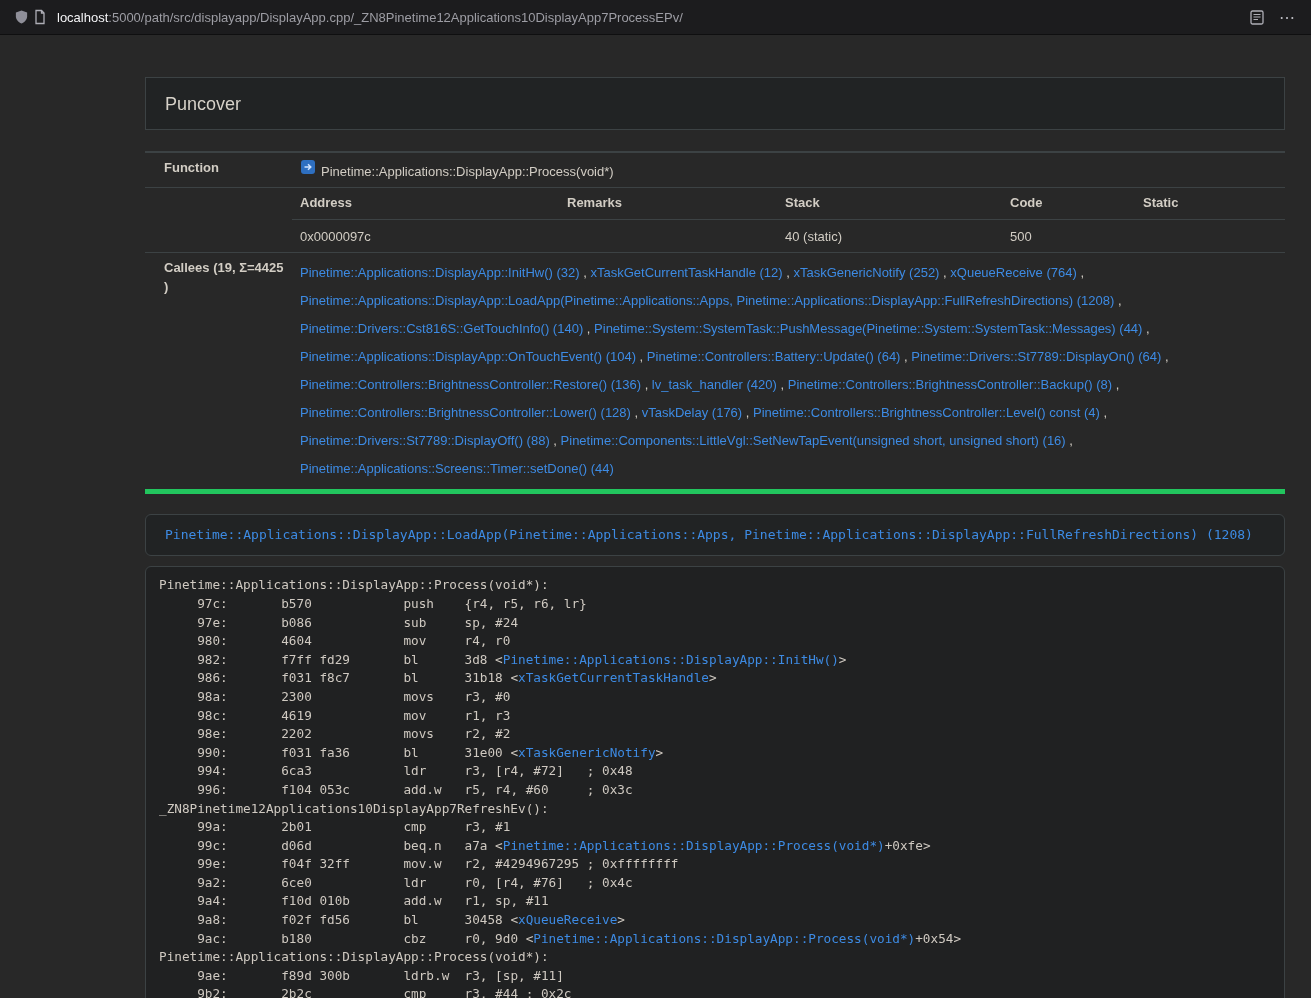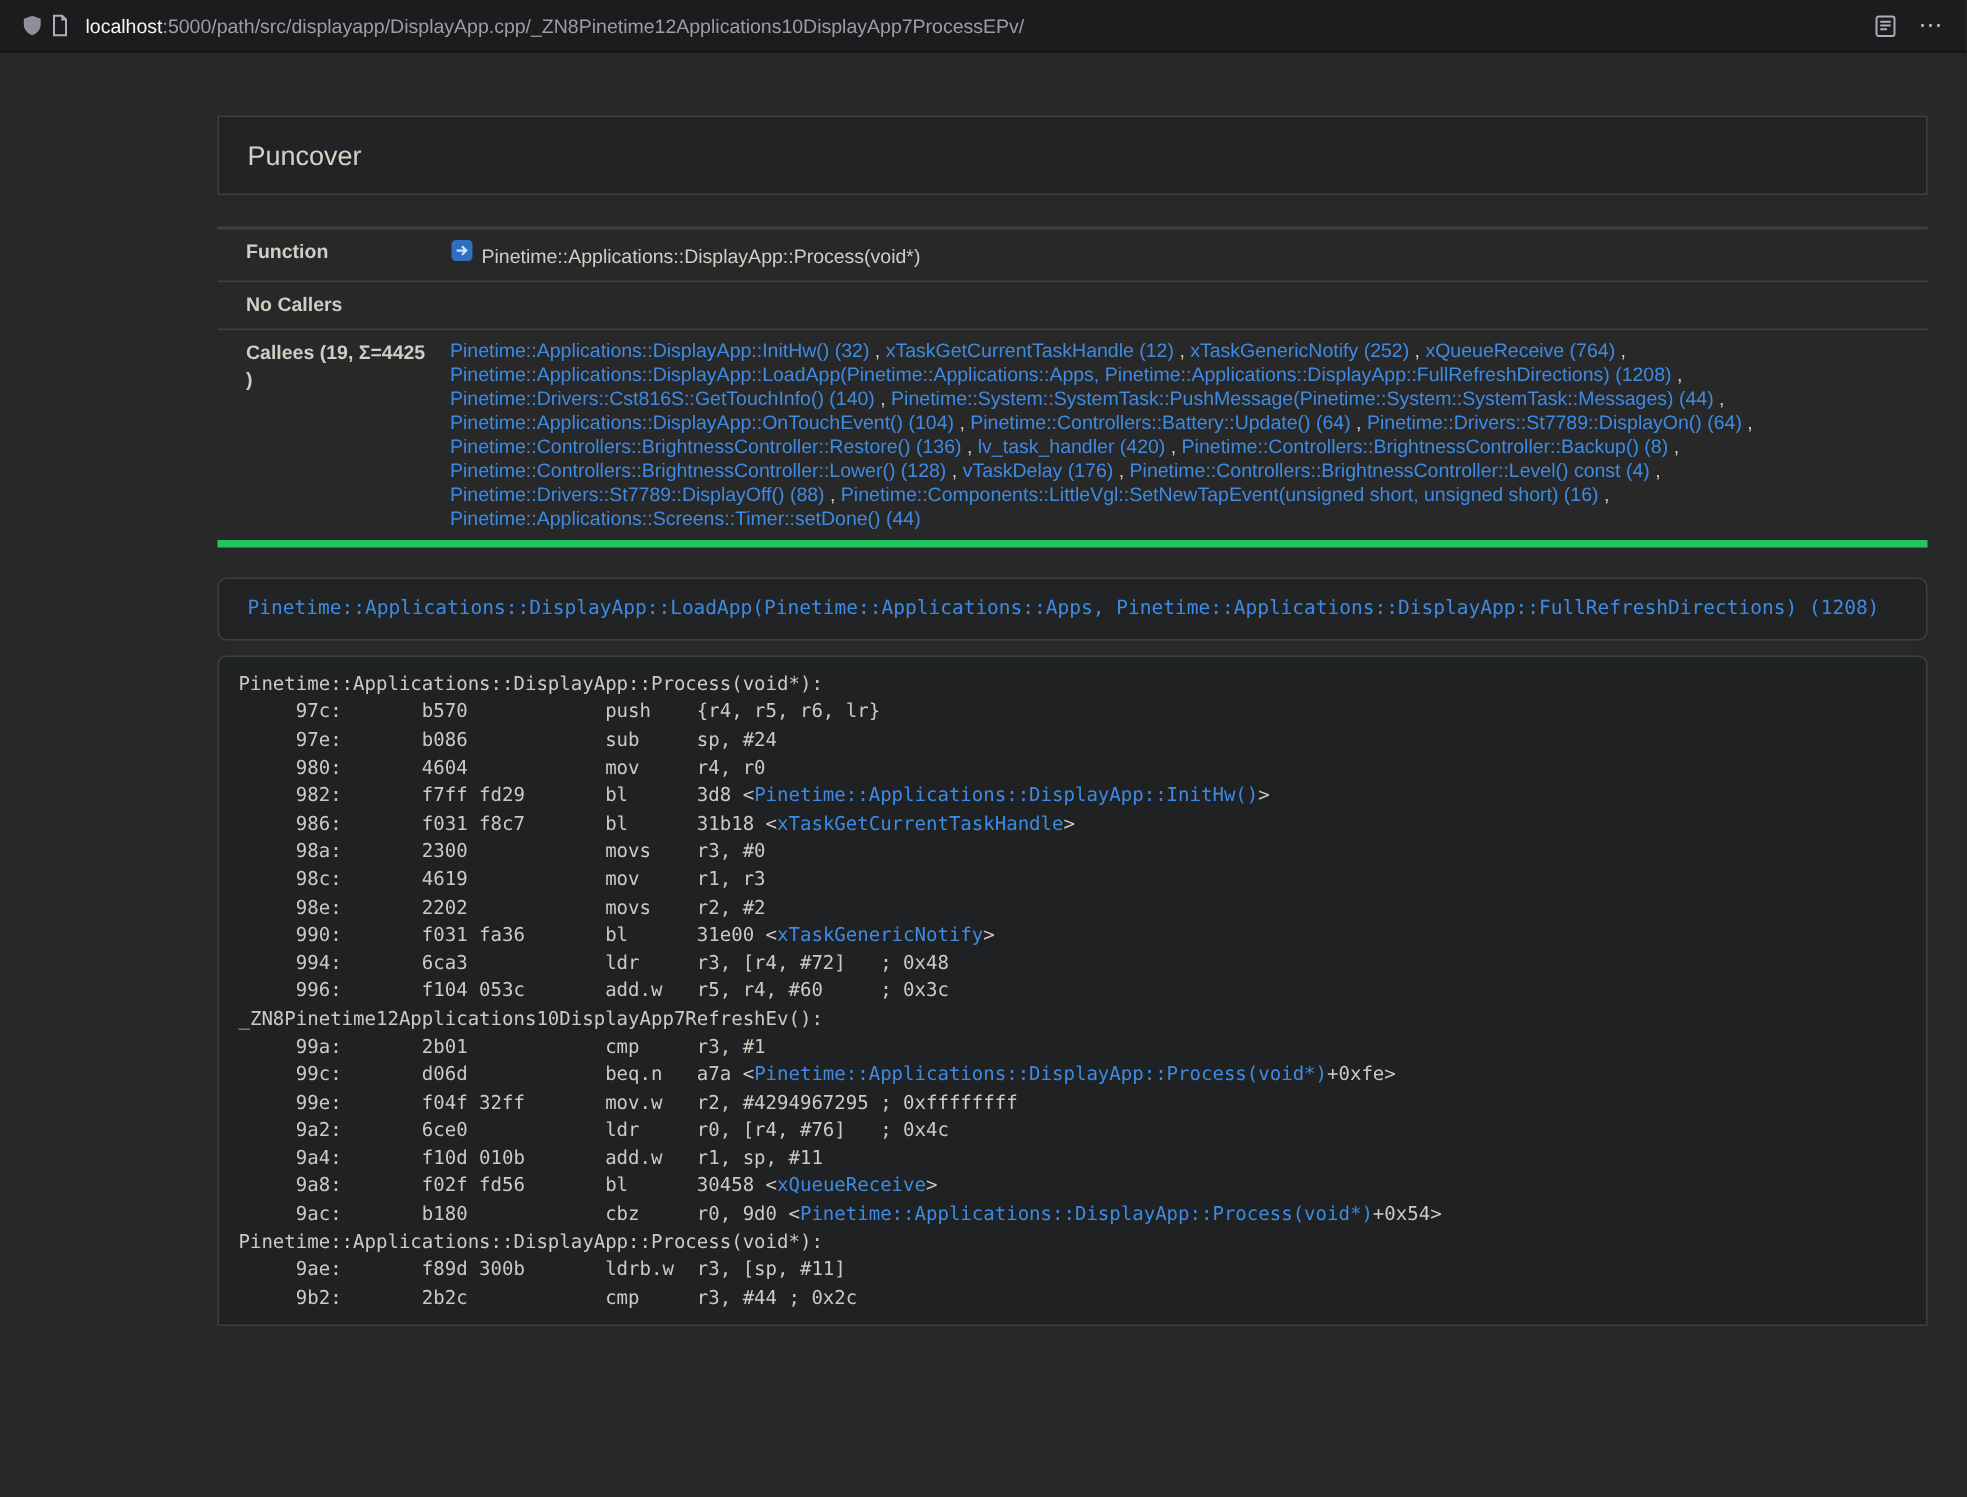--- a/index.html
+++ b/index.html
@@ -48,21 +48,21 @@
 
   .stats-table { width:100%; border-collapse:collapse; }
   .stats-table th {
     text-align:left; font-weight:bold; padding:6px 8px;
     border-bottom:1px solid #3c4244;
   }
   .stats-table td { padding:8px 8px 6px 8px; }
   .c-address { width:267px; } .c-remarks { width:218px; }
   .c-stack { width:225px; } .c-code { width:133px; }
 
-  .callees { line-height:16px; }
+  .callees { line-height:28px; }
   .callees .sep { color:#d2cdc4; }
 
   
   .highlight-box {
     margin-top:20px; background:#212324; border:1px solid #3c4244; border-radius:6px;
     padding:10px 19px; font-family:"DejaVu Sans Mono", monospace; font-size:13px; line-height:20px;
     white-space:nowrap; overflow:hidden;
   }
 
   
@@ -117,22 +117,41 @@
         <td class="val">
           <span class="fn-icon">
             <svg width="16" height="16" viewBox="0 0 16 16">
                 <rect x="1" y="1" width="14" height="14" rx="3" fill="#2e6fc0"></rect>
                 <path d="M4.5 8h6M8 5.2L10.8 8 8 10.8" stroke="#cfe3ff" stroke-width="1.5" fill="none"></path>
               </svg>
           </span><span>Pinetime::Applications::DisplayApp::Process(void*)</span>
         </td>
       </tr>
       <tr>
-        <td class="lbl">No Callers</td>
-        <td class="val"></td>
+        <td class="lbl"></td>
+        <td class="val stats-cell">
+          <table class="stats-table">
+            <tbody>
+              <tr>
+                <th class="c-address">Address</th>
+                <th class="c-remarks">Remarks</th>
+                <th class="c-stack">Stack</th>
+                <th class="c-code">Code</th>
+                <th>Static</th>
+              </tr>
+              <tr>
+                <td>0x0000097c</td>
+                <td></td>
+                <td>40 (static)</td>
+                <td>500</td>
+                <td></td>
+              </tr>
+            </tbody>
+          </table>
+        </td>
       </tr>
       <tr>
         <td class="lbl">Callees (19, Σ=4425 )</td>
         <td class="val callees"><a>Pinetime::Applications::DisplayApp::InitHw() (32)</a><span class="sep"> , </span><a>xTaskGetCurrentTaskHandle (12)</a><span class="sep"> , </span><a>xTaskGenericNotify (252)</a><span class="sep"> , </span><a>xQueueReceive (764)</a><span class="sep"> , </span><a>Pinetime::Applications::DisplayApp::LoadApp(Pinetime::Applications::Apps, Pinetime::Applications::DisplayApp::FullRefreshDirections) (1208)</a><span class="sep"> , </span><a>Pinetime::Drivers::Cst816S::GetTouchInfo() (140)</a><span class="sep"> , </span><a>Pinetime::System::SystemTask::PushMessage(Pinetime::System::SystemTask::Messages) (44)</a><span class="sep"> , </span><a>Pinetime::Applications::DisplayApp::OnTouchEvent() (104)</a><span class="sep"> , </span><a>Pinetime::Controllers::Battery::Update() (64)</a><span class="sep"> , </span><a>Pinetime::Drivers::St7789::DisplayOn() (64)</a><span class="sep"> , </span><a>Pinetime::Controllers::BrightnessController::Restore() (136)</a><span class="sep"> , </span><a>lv_task_handler (420)</a><span class="sep"> , </span><a>Pinetime::Controllers::BrightnessController::Backup() (8)</a><span class="sep"> , </span><a>Pinetime::Controllers::BrightnessController::Lower() (128)</a><span class="sep"> , </span><a>vTaskDelay (176)</a><span class="sep"> , </span><a>Pinetime::Controllers::BrightnessController::Level() const (4)</a><span class="sep"> , </span><a>Pinetime::Drivers::St7789::DisplayOff() (88)</a><span class="sep"> , </span><a>Pinetime::Components::LittleVgl::SetNewTapEvent(unsigned short, unsigned short) (16)</a><span class="sep"> , </span><a>Pinetime::Applications::Screens::Timer::setDone() (44)</a></td>
       </tr>
     </tbody>
   </table>
 
   <div class="highlight-box">
     <a>Pinetime::Applications::DisplayApp::LoadApp(Pinetime::Applications::Apps, Pinetime::Applications::DisplayApp::FullRefreshDirections) (1208)</a>

